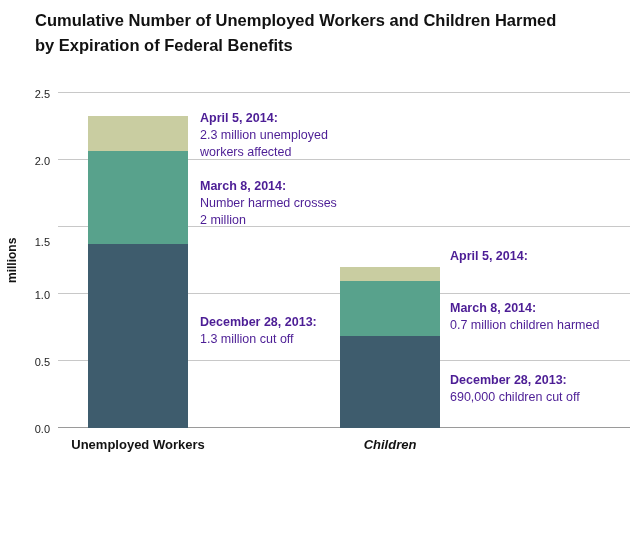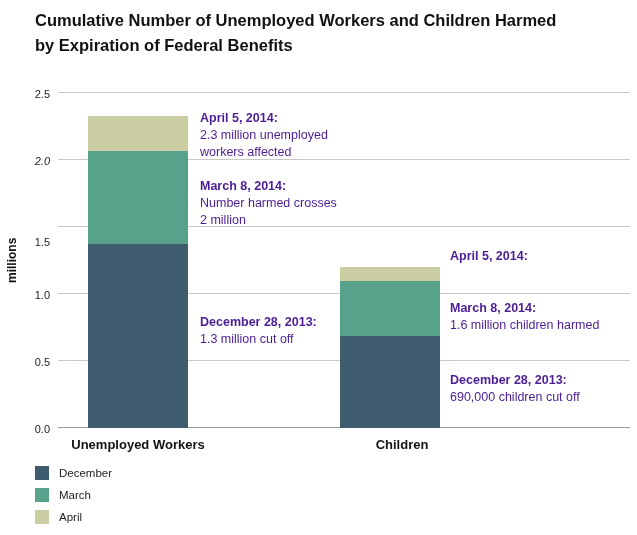--- a/index.html
+++ b/index.html
@@ -78,31 +78,31 @@
   <div class="plot" id="plot">
       <div class="gridline axis-line" style="bottom: 0px;"></div>
       <div class="tick-label" style="bottom: -7px;">0.0</div>
       <div class="gridline" style="bottom: 67px;"></div>
       <div class="tick-label" style="bottom: 60px;">0.5</div>
       <div class="gridline" style="bottom: 134px;"></div>
       <div class="tick-label" style="bottom: 127px;">1.0</div>
       <div class="gridline" style="bottom: 201px;"></div>
       <div class="tick-label" style="bottom: 180px;">1.5</div>
       <div class="gridline" style="bottom: 268px;"></div>
-      <div class="tick-label" style="bottom: 261px; font-style: italic;">2.0</div>
+      <div class="tick-label" style="bottom: 261px;">2.0</div>
       <div class="gridline" style="bottom: 335px;"></div>
       <div class="tick-label" style="bottom: 328px;">2.5</div>
       <div class="bar-seg" style="left: 30px; width: 100px; bottom: 0px; height: 183.58px; background: rgb(62, 92, 109);"></div>
       <div class="bar-seg" style="left: 30px; width: 100px; bottom: 183.58px; height: 93.8px; background: rgb(88, 162, 140);"></div>
       <div class="bar-seg" style="left: 30px; width: 100px; bottom: 277.38px; height: 34.84px; background: rgb(201, 205, 161);"></div>
       <div class="cat-label" style="left: 80px;">Unemployed Workers</div>
       <div class="bar-seg" style="left: 282px; width: 100px; bottom: 0px; height: 92.46px; background: rgb(62, 92, 109);"></div>
       <div class="bar-seg" style="left: 282px; width: 100px; bottom: 92.46px; height: 54.94px; background: rgb(88, 162, 140);"></div>
       <div class="bar-seg" style="left: 282px; width: 100px; bottom: 147.4px; height: 13.4px; background: rgb(201, 205, 161);"></div>
-      <div class="cat-label" style="left: 344px;">Children</div>
+      <div class="cat-label" style="left: 332px; font-style: italic;">Children</div>
     </div>
 
   <div class="ann ann1">
     <div class="ann-title">April 5, 2014:</div>
     <div class="ann-body">2.3 million unemployed
 workers affected</div>
   </div>
   <div class="ann ann2">
     <div class="ann-title">March 8, 2014:</div>
     <div class="ann-body">Number harmed crosses
@@ -110,35 +110,21 @@
   </div>
   <div class="ann ann3">
     <div class="ann-title">December 28, 2013:</div>
     <div class="ann-body">1.3 million cut off</div>
   </div>
   <div class="ann ann4">
     <div class="ann-title">April 5, 2014:</div>
   </div>
   <div class="ann ann5">
     <div class="ann-title">March 8, 2014:</div>
-    <div class="ann-body">1.6 million children harmed</div>
+    <div class="ann-body">0.7 million children harmed</div>
   </div>
   <div class="ann ann6">
     <div class="ann-title">December 28, 2013:</div>
     <div class="ann-body">690,000 children cut off</div>
   </div>
 
-  <div class="legend" id="legend">
-      <div class="legend-row">
-        <span class="legend-swatch" style="background: rgb(62, 92, 109);"></span>
-        <span class="legend-label">December</span>
-      </div>
-      <div class="legend-row">
-        <span class="legend-swatch" style="background: rgb(88, 162, 140);"></span>
-        <span class="legend-label">March</span>
-      </div>
-      <div class="legend-row">
-        <span class="legend-swatch" style="background: rgb(201, 205, 161);"></span>
-        <span class="legend-label">April</span>
-      </div>
-    </div>
 
 </div>
 
 </body></html>

